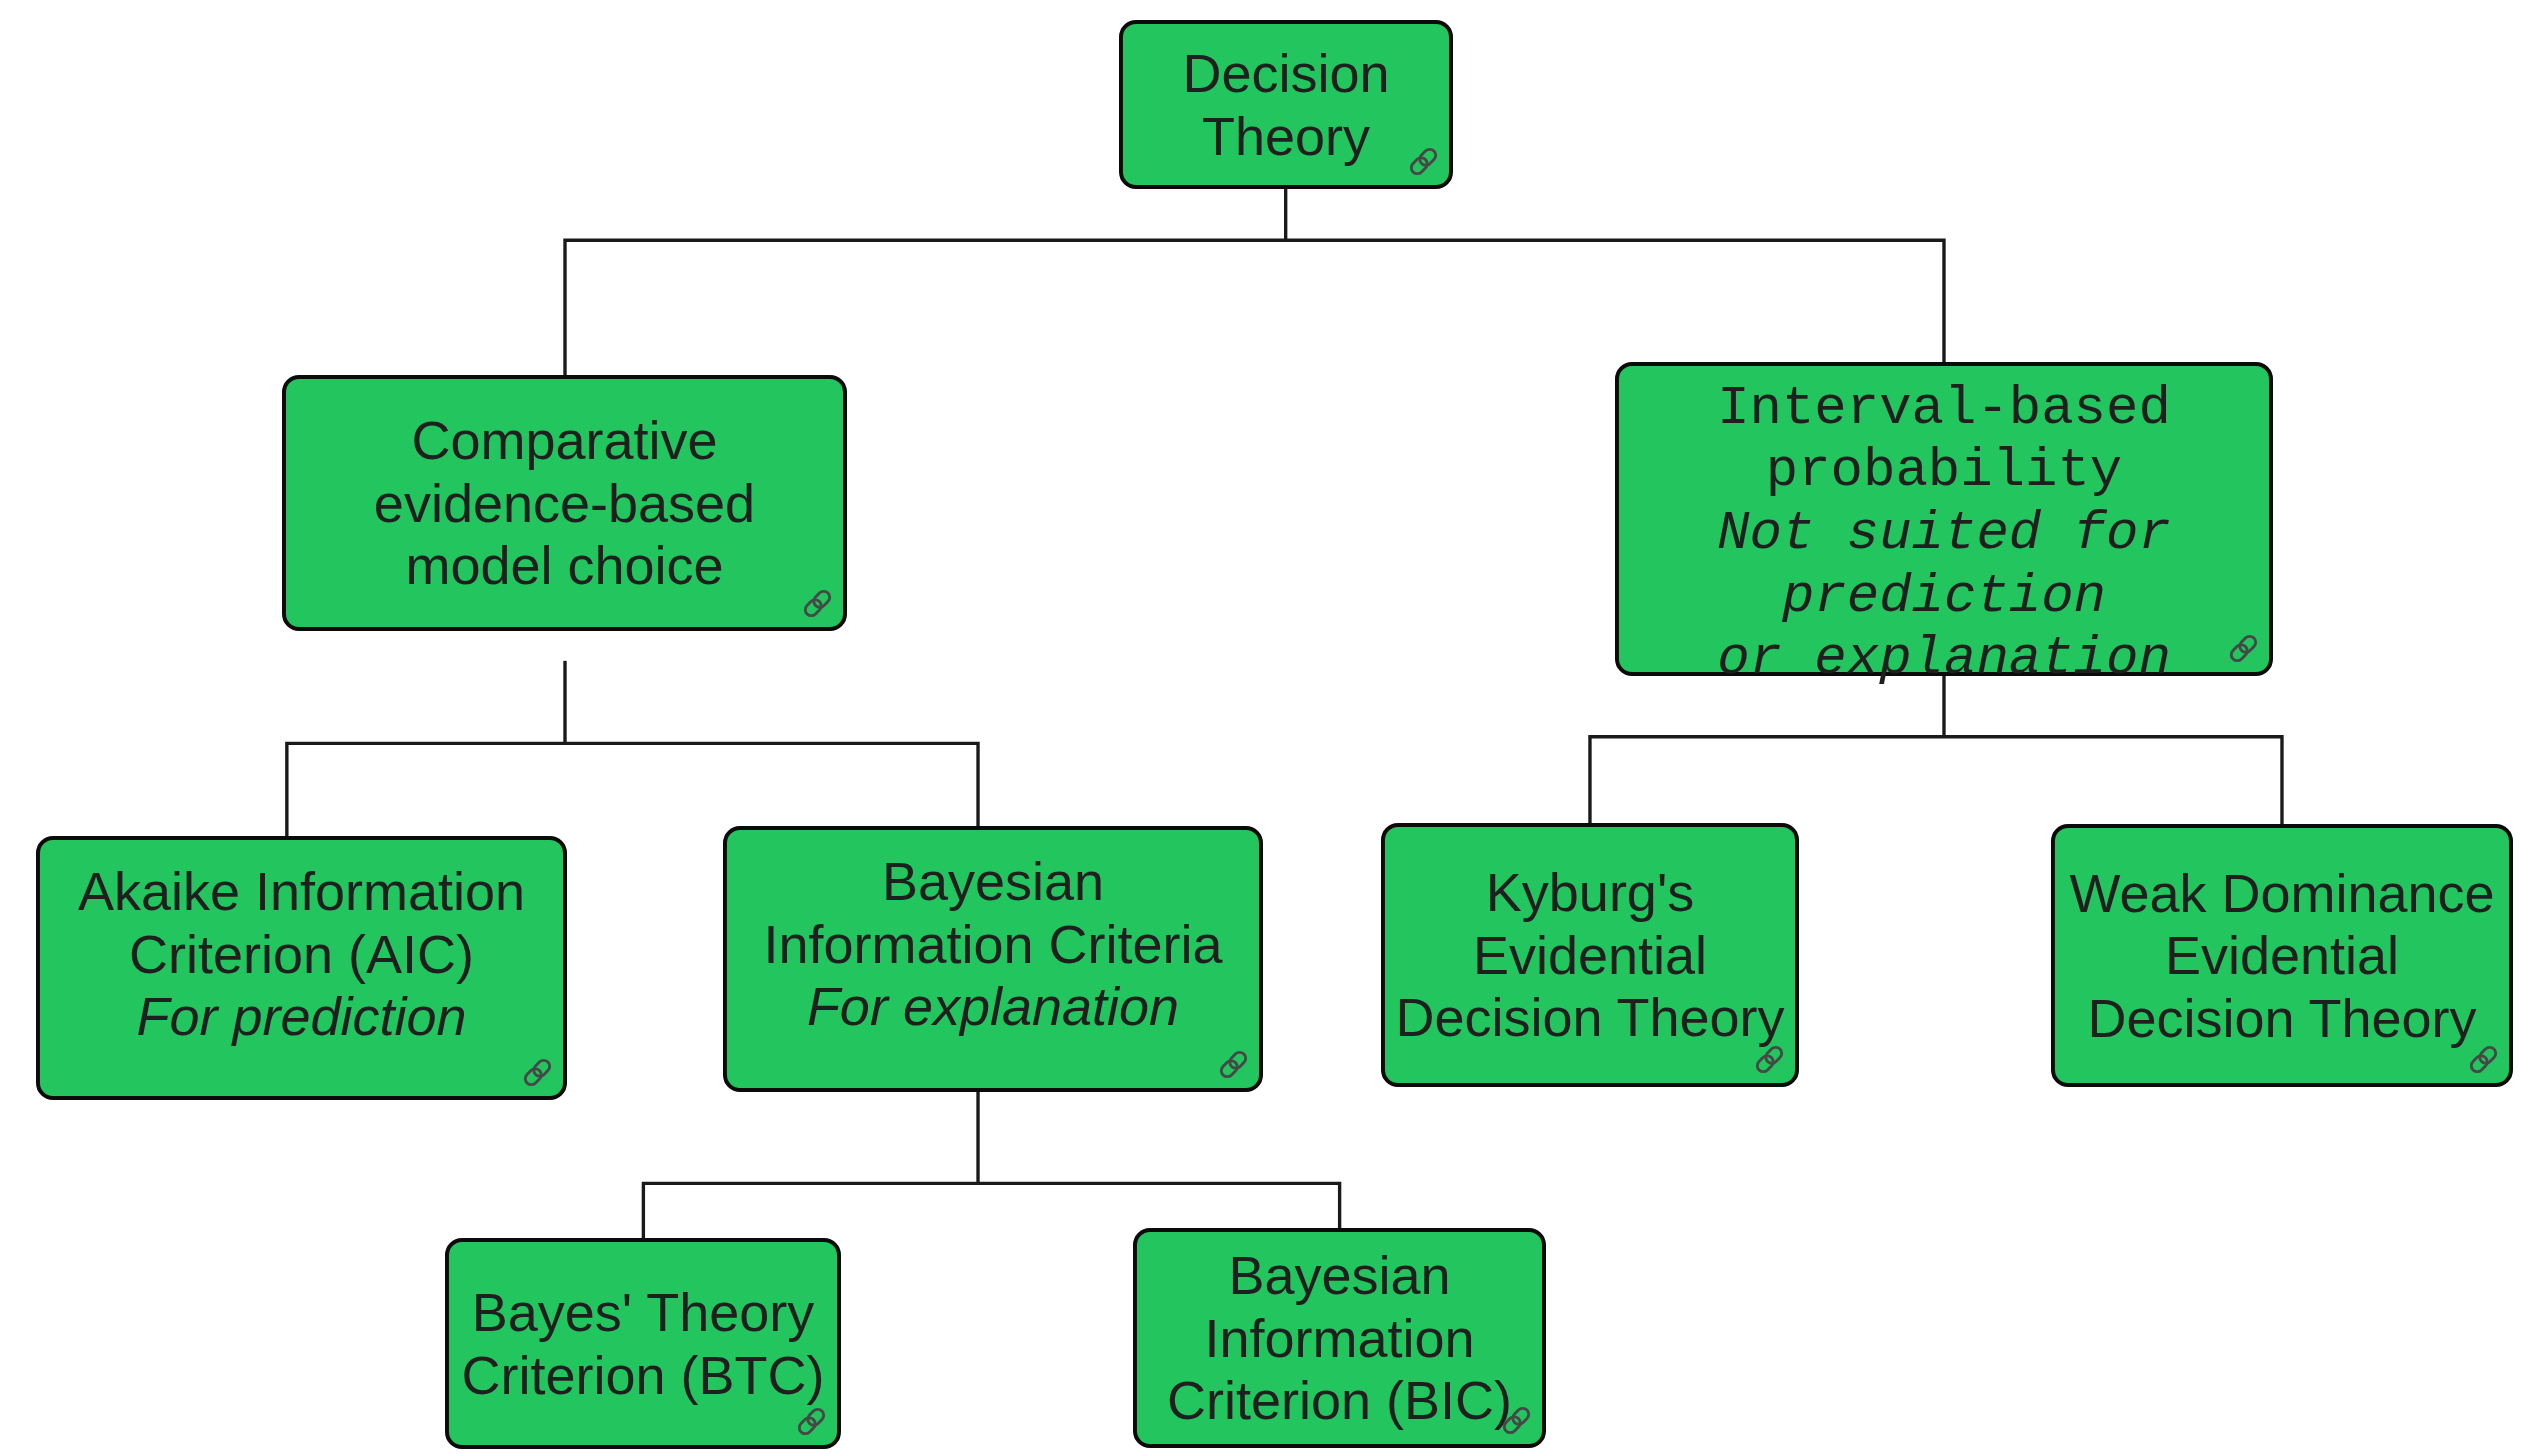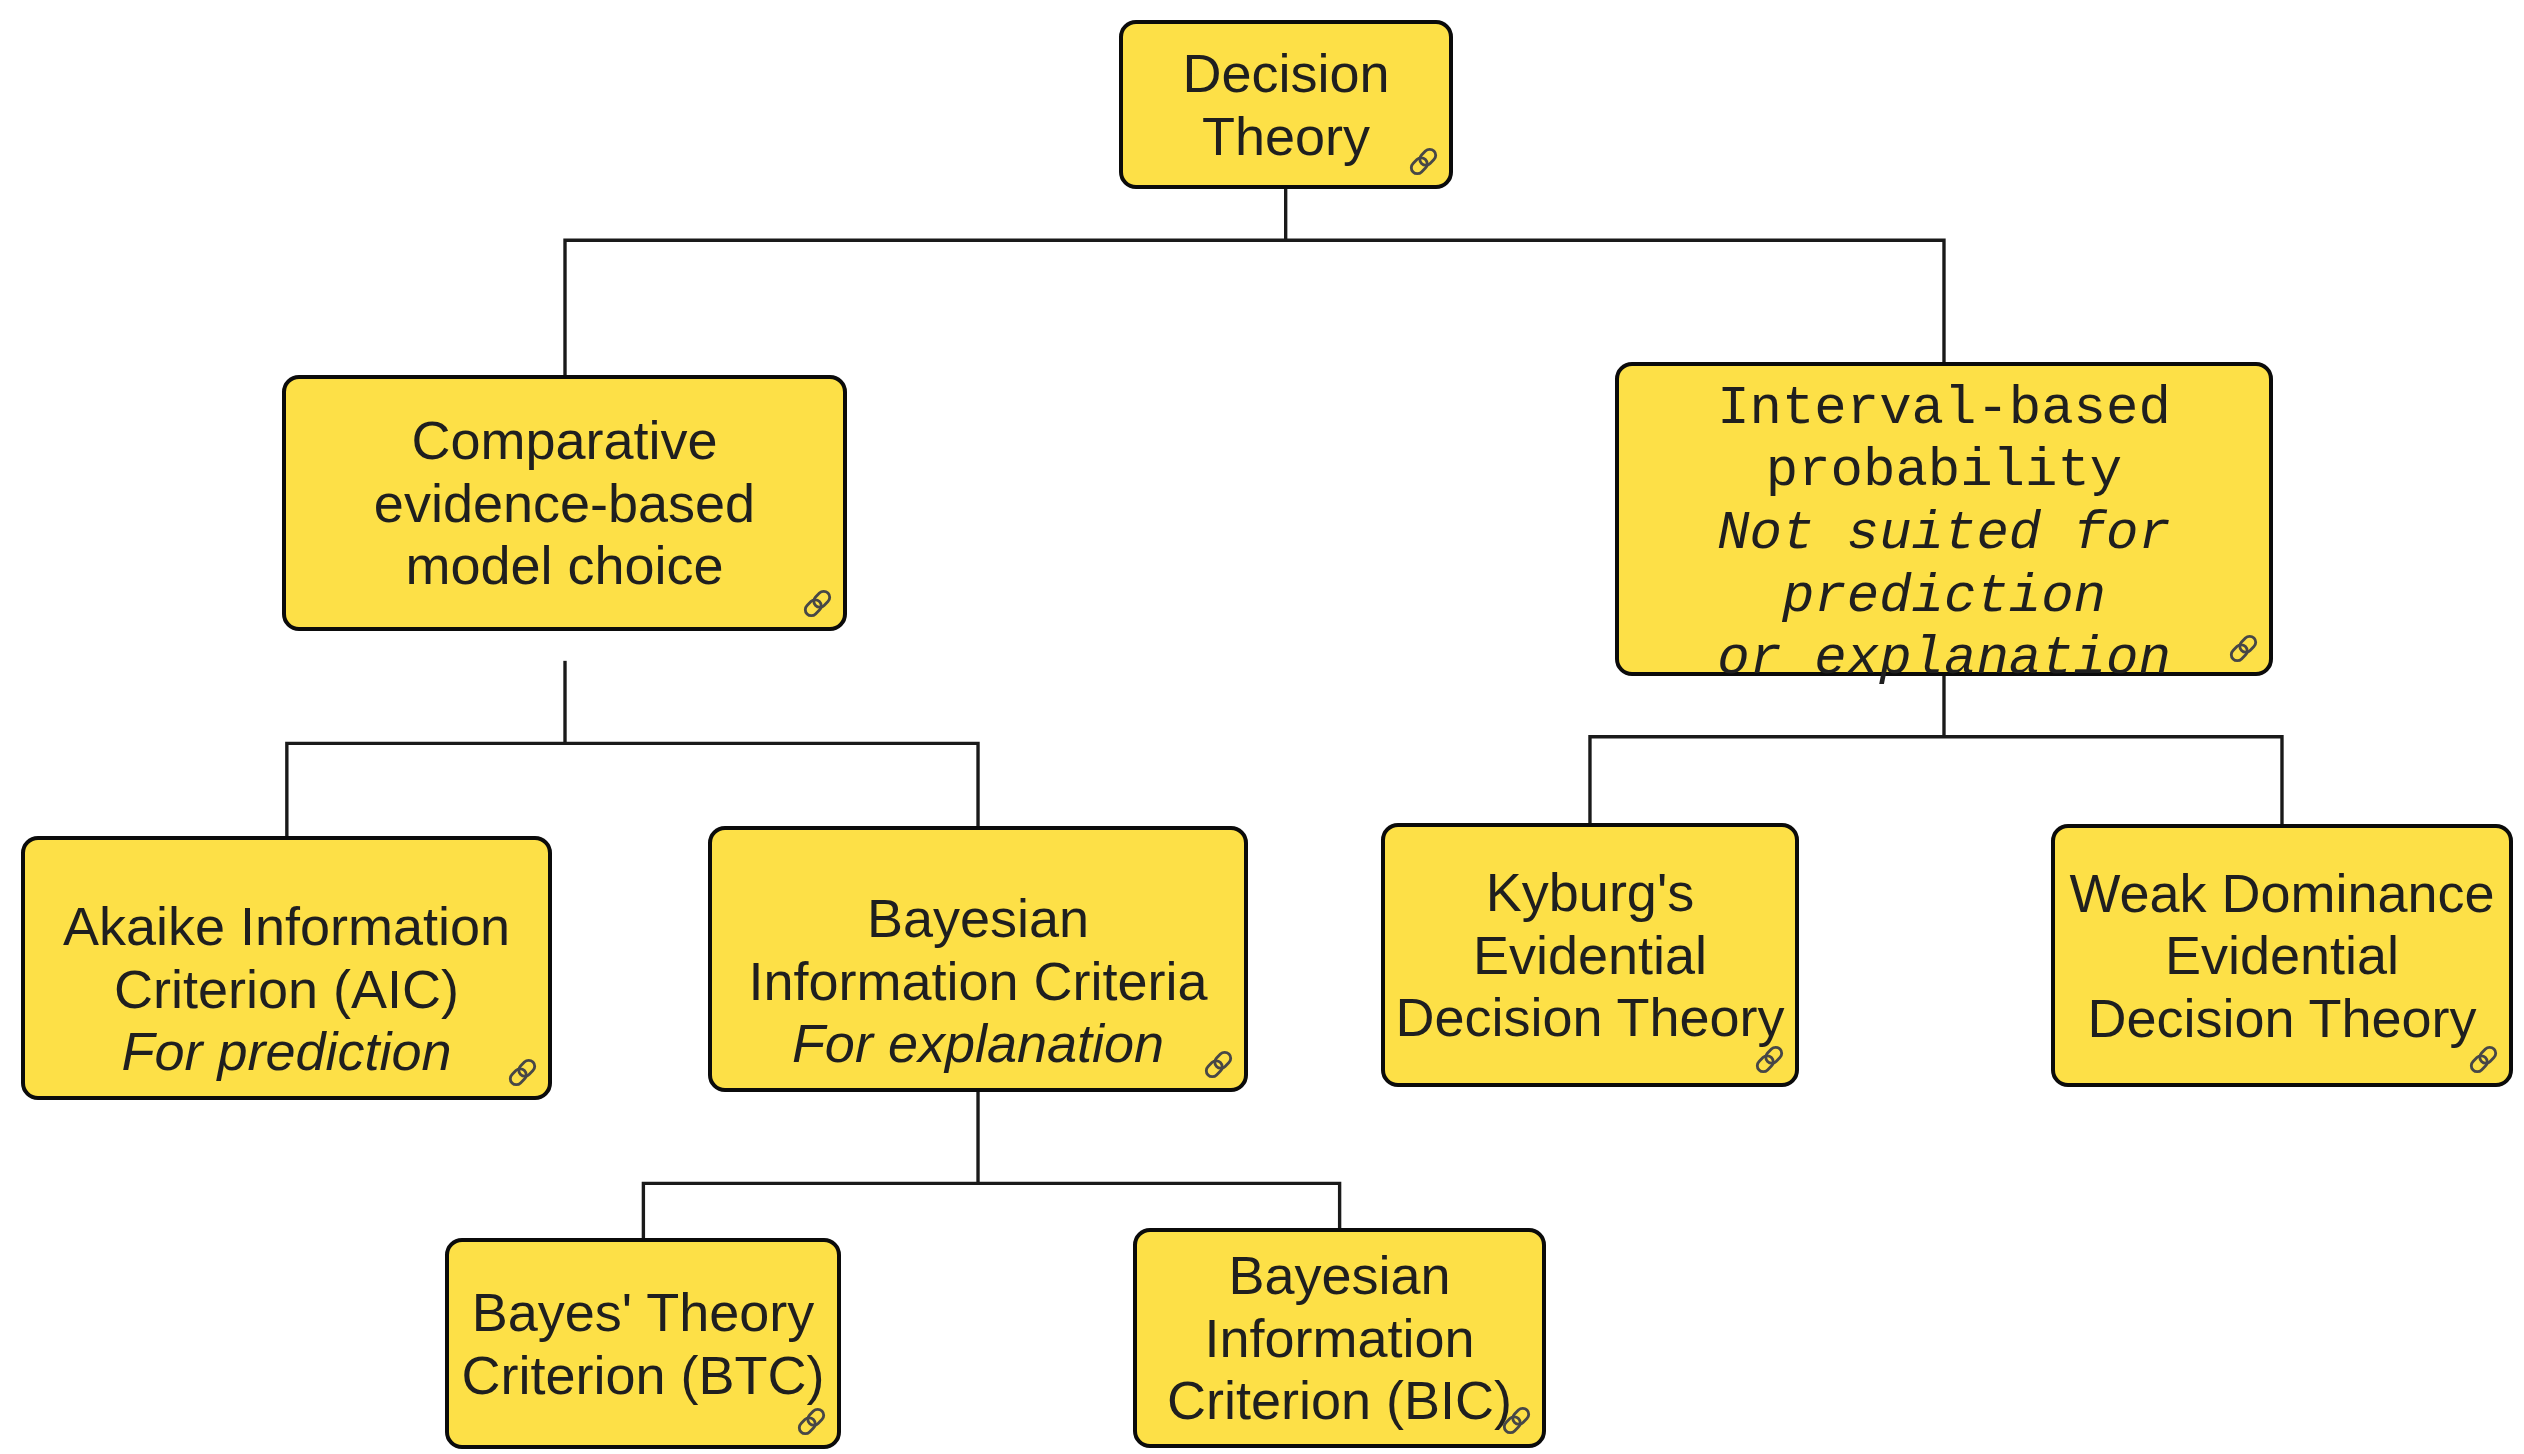--- a/index.html
+++ b/index.html
@@ -14,36 +14,37 @@
   }
   #connectors {
     position: absolute;
     left: 0; top: 0;
     width: 2525px; height: 1454px;
     pointer-events: none;
   }
   .node {
     position: absolute;
     box-sizing: border-box;
-    background: #fde047;
+    background: #22c55e;
     border: 4.2px solid #0b0b0b;
     border-radius: 17px;
     display: flex;
     flex-direction: column;
     align-items: center;
     text-align: center;
     font-size: 54px;
     line-height: 1.16;
     z-index: 1;
   }
   .node--center { justify-content: center; }
   .node--split {
-    justify-content: flex-end;
+    justify-content: flex-start;
     padding-top: 20px;
     padding-bottom: 13px;
+    margin-left: 15px;
   }
   .node--interval {
     justify-content: flex-start;
     padding-top: 11.8px;
     font-family: Liberation Mono, monospace;
   }
   .node--interval .note { }
   .title, .note { white-space: pre-line; padding: 0 5px; }
   .note { font-style: italic; }
   .link-icon {

